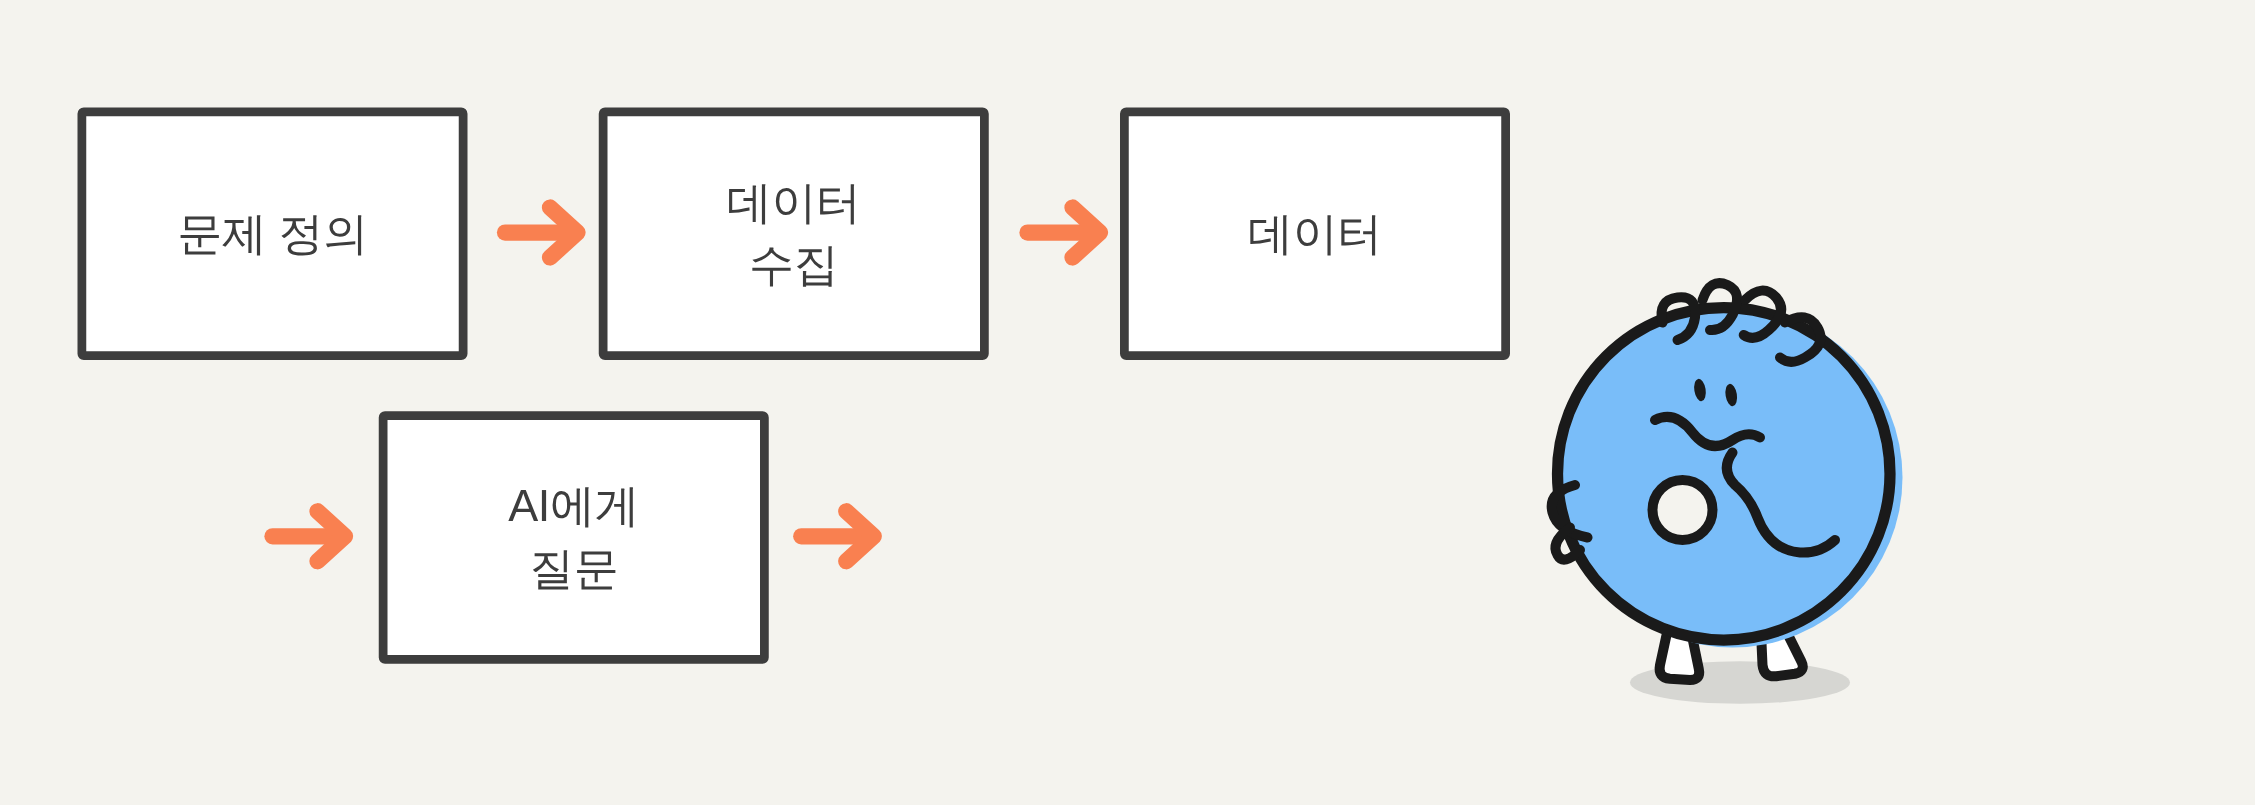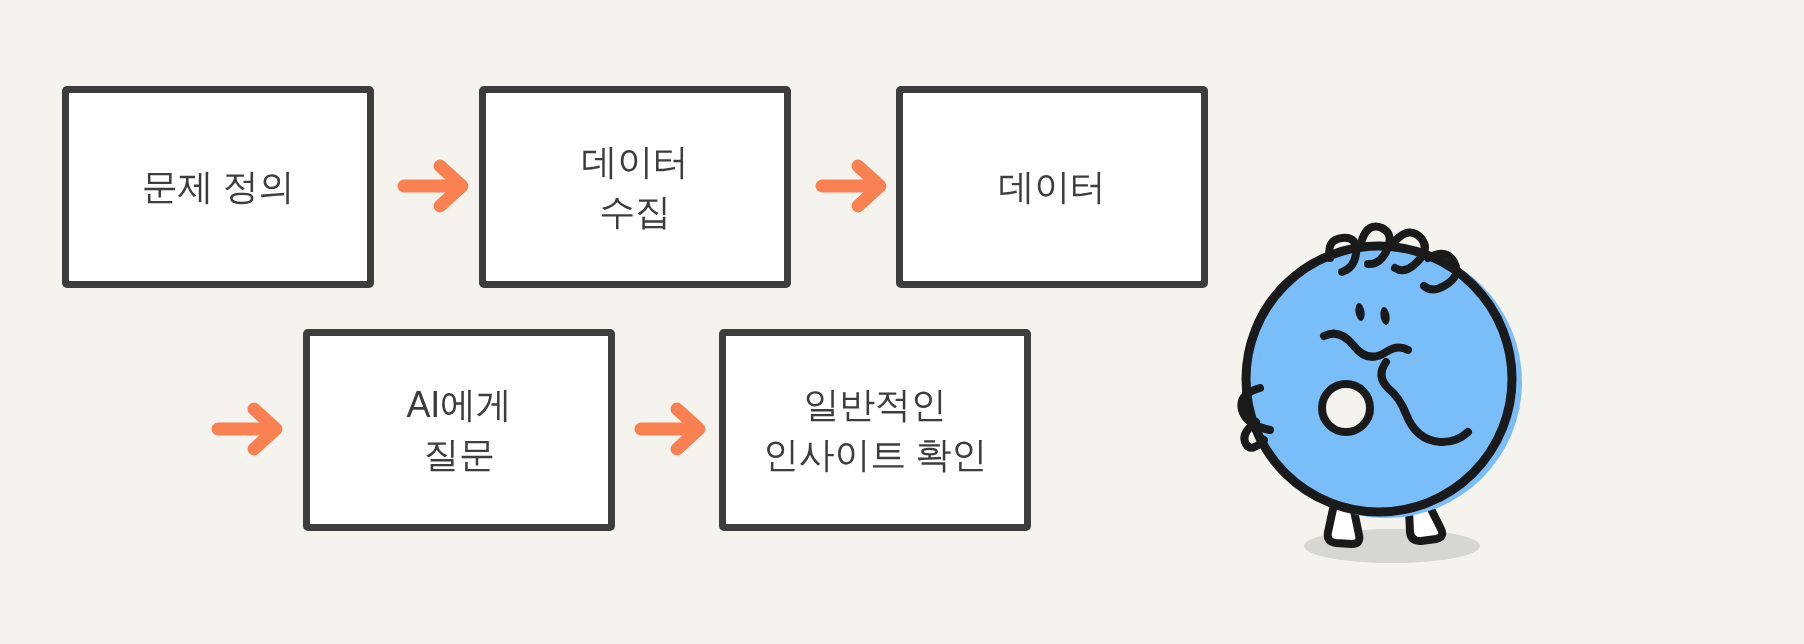--- a/index.html
+++ b/index.html
@@ -125,24 +125,20 @@
 
   <div class="arrow" id="arrow-4">
     <svg viewBox="0 0 76 52" xmlns="http://www.w3.org/2000/svg" aria-hidden="true">
       <g fill="none" stroke="#f98050" stroke-width="13" stroke-linecap="round" stroke-linejoin="round">
         <line x1="6" y1="26" x2="62" y2="26"></line>
         <polyline points="42,6 64,26 42,46"></polyline>
       </g>
     </svg>
   </div>
 
-  <div class="pbox" id="box-insight-check">
-    <div class="line">일반적인</div>
-    <div class="line">인사이트 확인</div>
-  </div>
 
   <div id="mascot">
     <svg viewBox="0 0 372 372" xmlns="http://www.w3.org/2000/svg" aria-hidden="true">
 
       <ellipse cx="196" cy="350" rx="88" ry="17" fill="#d6d6d2"></ellipse>
 
       <g fill="#ffffff" stroke="#1a1a1a" stroke-width="8" stroke-linecap="round" stroke-linejoin="round">
         <path d="M142 290 L132 336 q-2 10 8 11 l16 1 q9 0 7 -9 l-8 -39 Z"></path>
         <path d="M212 292 L214 336 q1 10 11 9 l15 -2 q9 -2 5 -10 l-18 -36 Z"></path>
       </g>

